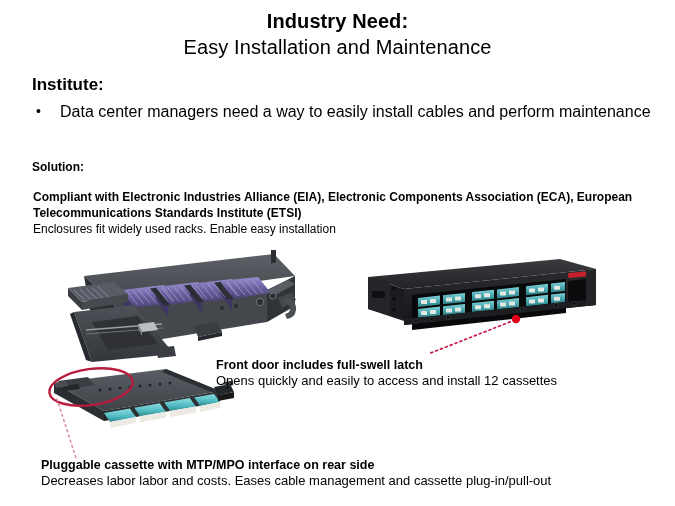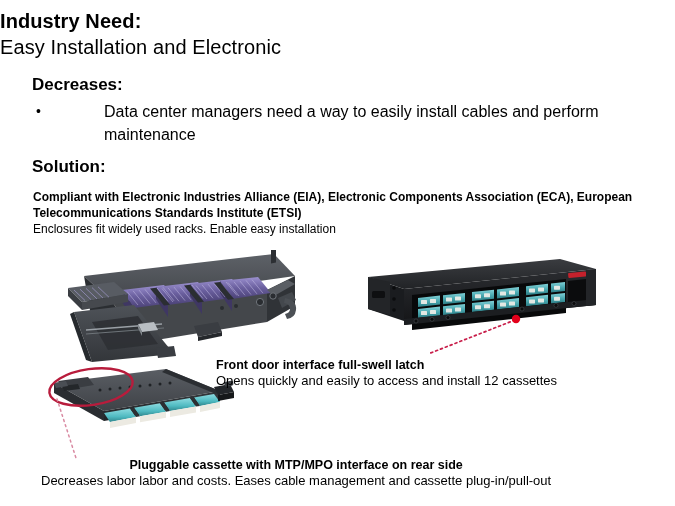--- a/index.html
+++ b/index.html
@@ -19,21 +19,21 @@
     overflow: hidden;
     background: #ffffff;
   }
 
   
   .title-block {
     position: absolute;
     left: 0;
     top: 8px;
     width: 675px;
-    text-align: left;
+    text-align: center;
   }
   .title-main {
     font-size: 20px;
     font-weight: bold;
     line-height: 26px;
     letter-spacing: 0.1px;
   }
   .title-sub {
     font-size: 20px;
     font-weight: normal;
@@ -64,29 +64,28 @@
     font-size: 14px;
     line-height: 23px;
     text-align: left;
     padding-left: 4px;
     box-sizing: border-box;
   }
   .bullet-text {
     flex: 1 1 auto;
     font-size: 16px;
     line-height: 23px;
-    margin-left: 44px;
   }
 
   
   .solution-head {
     position: absolute;
     left: 32px;
     top: 156px;
-    font-size: 17px;
+    font-size: 12px;
     font-weight: bold;
     line-height: 22px;
   }
   .compliance {
     position: absolute;
     left: 33px;
     top: 190px;
     width: 630px;
     font-size: 12.5px;
     font-weight: bold;
@@ -117,44 +116,44 @@
     line-height: 16px;
     white-space: nowrap;
   }
   .cap-body {
     font-size: 13px;
     font-weight: normal;
     line-height: 16px;
     white-space: nowrap;
   }
   #cap-door  { left: 216px; top: 357px; }
-  #cap-cass  { left: 41px;  top: 457px; text-align: center; }
+  #cap-cass  { left: 41px;  top: 457px; }
 
   
   .art { position: absolute; }
   #art-enclosure-open   { left: 52px;  top: 250px; width: 248px; height: 112px; }
   #art-enclosure-rack   { left: 360px; top: 255px; width: 240px; height: 85px; }
   #art-cassette         { left: 48px;  top: 365px; width: 190px; height: 78px; }
 
   
   #annot-ellipse { left: 44px; top: 362px; width: 96px; height: 52px; }
   #annot-line-door { left: 420px; top: 312px; width: 110px; height: 48px; }
   #annot-line-cass { left: 48px;  top: 396px; width: 46px;  height: 66px; }
 </style>
 </head>
 <body>
 
 <div id="slide">
 
   <div class="title-block">
     <div class="title-main">Industry Need:</div>
-    <div class="title-sub">Easy Installation and Electronic</div>
-  </div>
-
-  <div class="challenge-head">Decreases:</div>
+    <div class="title-sub">Easy Installation and Maintenance</div>
+  </div>
+
+  <div class="challenge-head">Institute:</div>
   <div class="bullet-row">
     <div class="bullet-dot">•</div>
     <div class="bullet-text">Data center managers need a way to easily install cables and perform maintenance</div>
   </div>
 
   <div class="solution-head">Solution:</div>
   <div class="compliance">Compliant with Electronic Industries Alliance (EIA), Electronic Components Association (ECA), European Telecommunications Standards Institute (ETSI)</div>
   <div class="enclosures">Enclosures fit widely used racks. Enable easy installation</div>
 
   <div class="art" id="art-enclosure-open">
@@ -452,21 +451,21 @@
     </svg>
   </div>
 
   <div class="art" id="annot-line-cass">
     <svg width="46" height="66" viewBox="0 0 46 66" xmlns="http://www.w3.org/2000/svg">
       <line x1="9" y1="3" x2="28" y2="62" stroke="#d98aa2" stroke-width="1.5" stroke-dasharray="2 3.4" stroke-linecap="round"></line>
     </svg>
   </div>
 
   <div class="cap" id="cap-door">
-    <div class="cap-title">Front door interface full-swell latch</div>
+    <div class="cap-title">Front door includes full-swell latch</div>
     <div class="cap-body">Opens quickly and easily to access and install 12 cassettes</div>
   </div>
 
   <div class="cap" id="cap-cass">
     <div class="cap-title">Pluggable cassette with MTP/MPO interface on rear side</div>
     <div class="cap-body">Decreases labor labor and costs. Eases cable management and cassette plug-in/pull-out</div>
   </div>
 
 </div>
 

